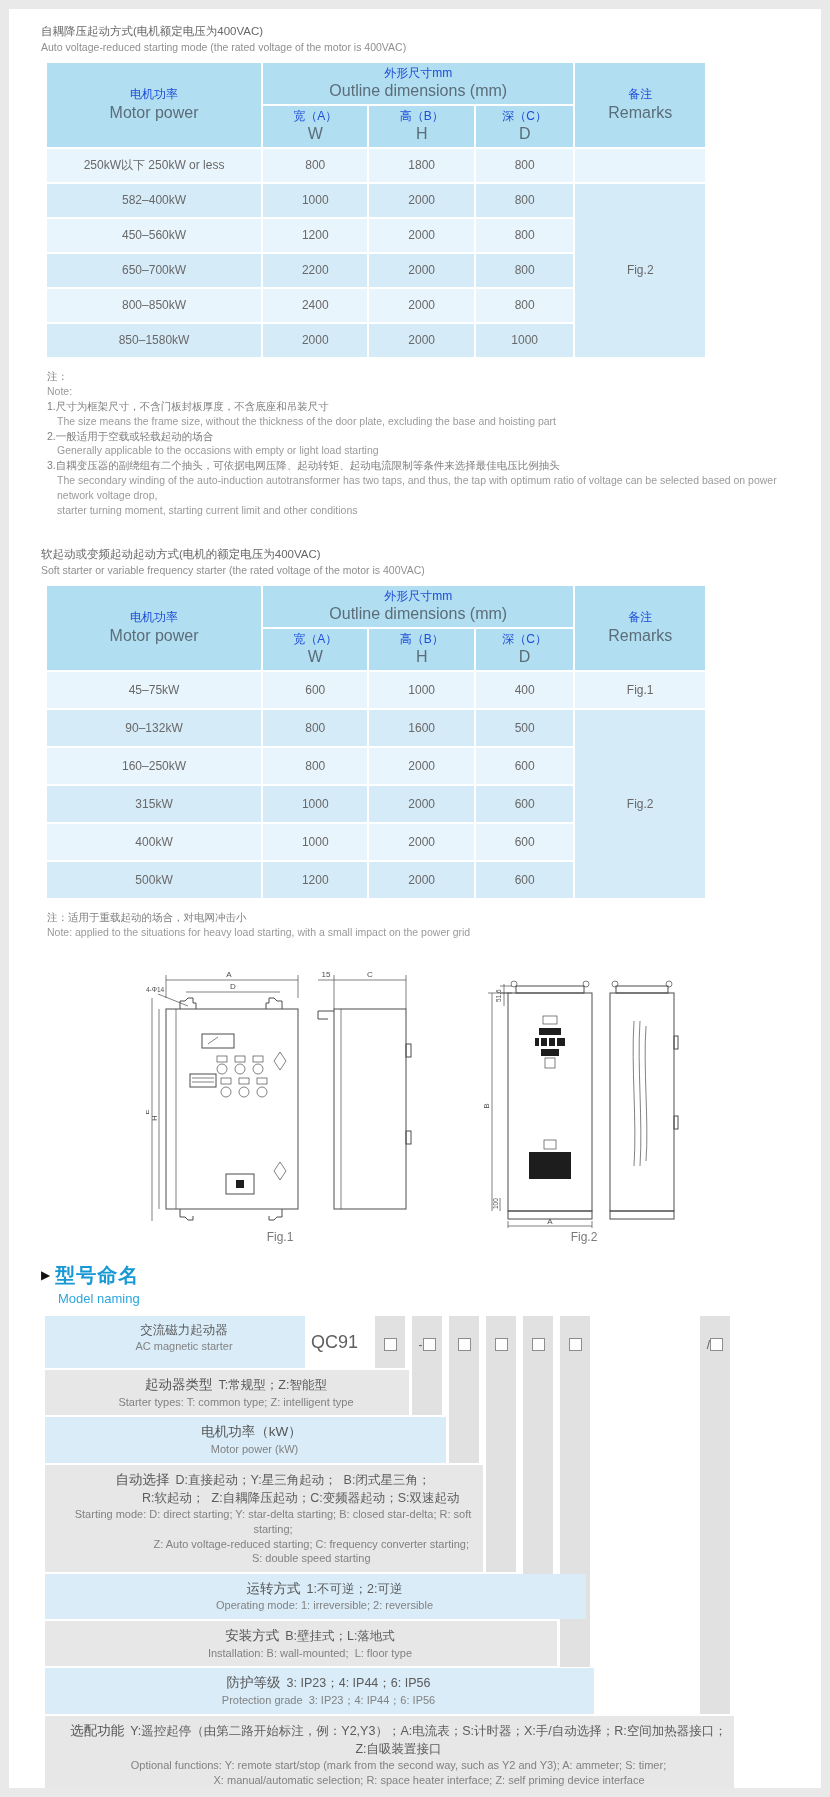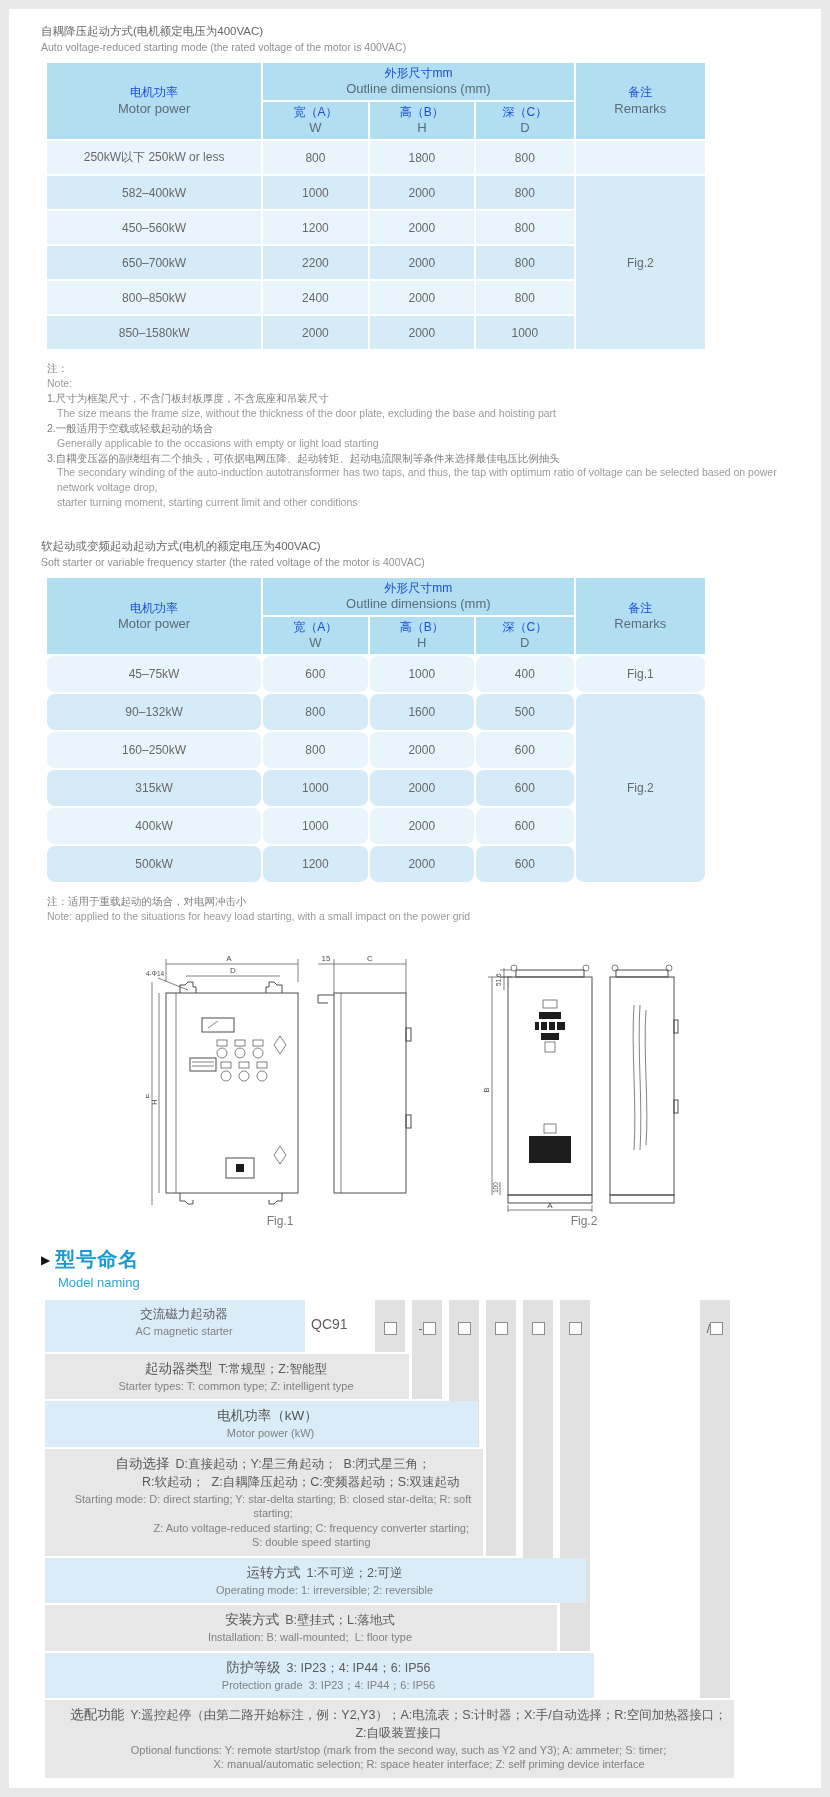--- a/index.html
+++ b/index.html
@@ -9,24 +9,24 @@
 
   
   .cap-zh{font-size:11.5px;color:#676767;line-height:1.5;}
   .cap-en{font-size:10.5px;color:#8f8f8f;line-height:1.4;margin-bottom:6px;}
 
   
   table.dim{border-collapse:separate;border-spacing:2px;width:662px;margin:0 0 10px 4px;}
   table.dim th,table.dim td{text-align:center;vertical-align:middle;padding:2px;}
   table.dim thead th{background:#b2def1;font-weight:normal;}
   .th-zh{font-size:12px;color:#1d4ed8;line-height:1.35;}
-  .th-en{font-size:13px;color:#5b6d78;line-height:1.3;}
+  .th-en{font-size:16px;color:#5b6d78;line-height:1.3;}
   table.dim tbody td{font-size:12px;color:#686868;}
   .t1 tbody td{height:29px;}
-  .t2 tbody td{height:32px;border-radius:8px;}
+  .t2 tbody td{height:32px;}
   table.dim tbody tr:nth-child(odd) td{background:#e9f5fc;}
   table.dim tbody tr:nth-child(even) td{background:#d6ebf8;}
   table.dim td.rem-span{background:#dcedf8;}
   .hdr-r1{height:36px;} .hdr-r2 th{height:30px;}
 
   
   .notes{margin:2px 0 0 6px;}
   .note-line{font-size:10.5px;color:#7f7f7f;line-height:1.42;}
   .note-line.en{color:#9a9a9a;}
   .note-line.ind{padding-left:10px;}
@@ -53,21 +53,21 @@
   .mn-table{position:relative;width:734px;margin-left:4px;}
   .mn-band{position:absolute;top:0;width:30px;background:#e1e1e1;}
   .mn-boxwrap{display:block;text-align:center;margin-top:19px;white-space:nowrap;}
   .mn-prefix{font-size:12px;color:#5f5f5f;vertical-align:middle;}
   .mn-box{display:inline-block;width:11px;height:11px;border:1px solid #8d8d8d;background:#fdfdfd;vertical-align:middle;}
   .mn-row{position:relative;margin-bottom:2px;padding:6px 6px 6px 24px;box-sizing:border-box;text-align:center;}
   .mn-row.blue{background:#d9ecf8;} .mn-row.gray{background:#e7e7e7;}
   .mn-zh{font-size:12.5px;color:#5c5c5c;line-height:1.4;white-space:pre-wrap;}
   .mn-zh .lbl{font-size:13.5px;color:#555;margin-right:6px;}
   .mn-en{font-size:11px;color:#828282;line-height:1.32;white-space:pre-wrap;}
-  .mn-code{position:absolute;left:266px;top:16px;font-size:14px;color:#5f5f5f;}
+  .mn-code{position:absolute;left:266px;top:16px;font-size:18px;color:#5f5f5f;}
   .r1{min-height:52px;} .r3{min-height:46px;}
 </style>
 </head>
 <body>
 
 <div class="page">
 <div class="content">
 
   <div class="cap-zh">自耦降压起动方式(电机额定电压为400VAC)</div>
   <div class="cap-en">Auto voltage-reduced starting mode (the rated voltage of the motor is 400VAC)</div>
@@ -400,21 +400,21 @@
     </div>
 
     <div class="mn-row r1 blue" style="width:260px">
       <div class="mn-zh">交流磁力起动器</div>
       <div class="mn-en">AC magnetic starter</div>
     </div>
     <div class="mn-row gray" style="width:364px">
       <div class="mn-zh"><span class="lbl">起动器类型</span><span>T:常规型；Z:智能型</span></div>
       <div class="mn-en">Starter types: T: common type; Z: intelligent type</div>
     </div>
-    <div class="mn-row r3 blue" style="width:433px">
+    <div class="mn-row r3 blue" style="width:401px">
       <div class="mn-zh"><span class="lbl">电机功率（kW）</span><span></span></div>
       <div class="mn-en">Motor power (kW)</div>
     </div>
     <div class="mn-row gray" style="width:438px">
       <div class="mn-zh"><span class="lbl">自动选择</span><span>D:直接起动；Y:星三角起动；  B:闭式星三角；
                 R:软起动；  Z:自耦降压起动；C:变频器起动；S:双速起动</span></div>
       <div class="mn-en">Starting mode: D: direct starting; Y: star-delta starting; B: closed star-delta; R: soft starting;
                          Z: Auto voltage-reduced starting; C: frequency converter starting;
                          S: double speed starting</div>
     </div>

